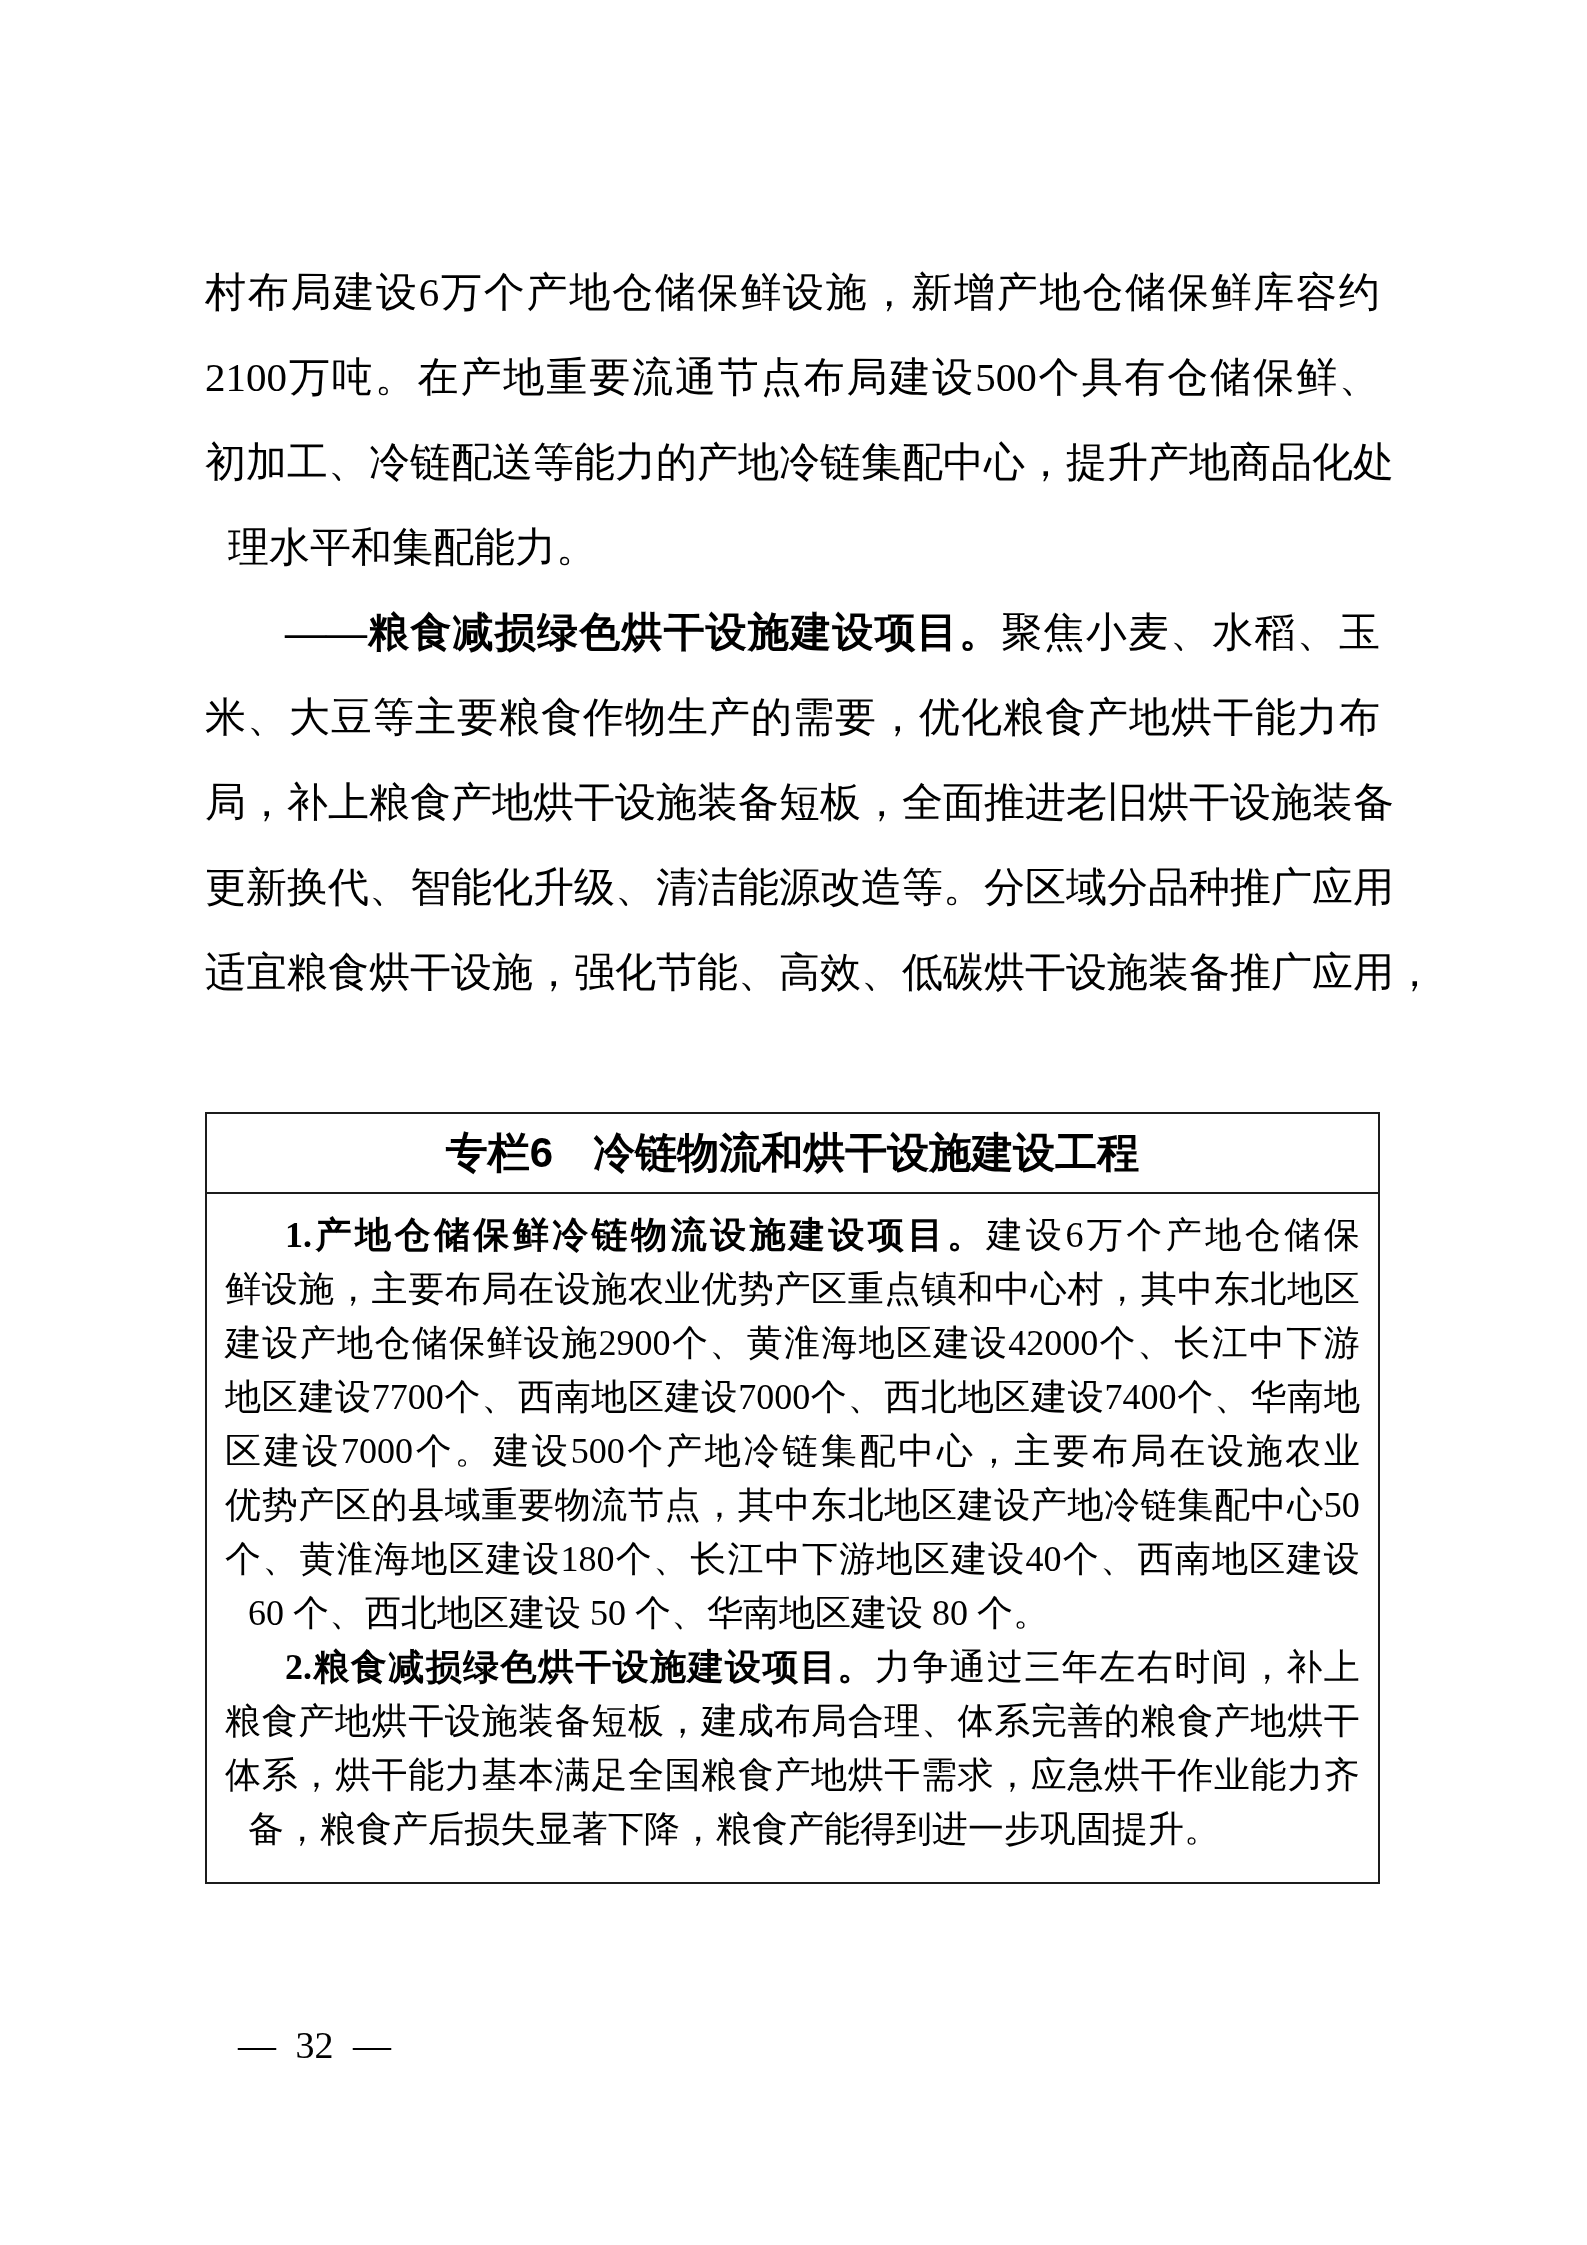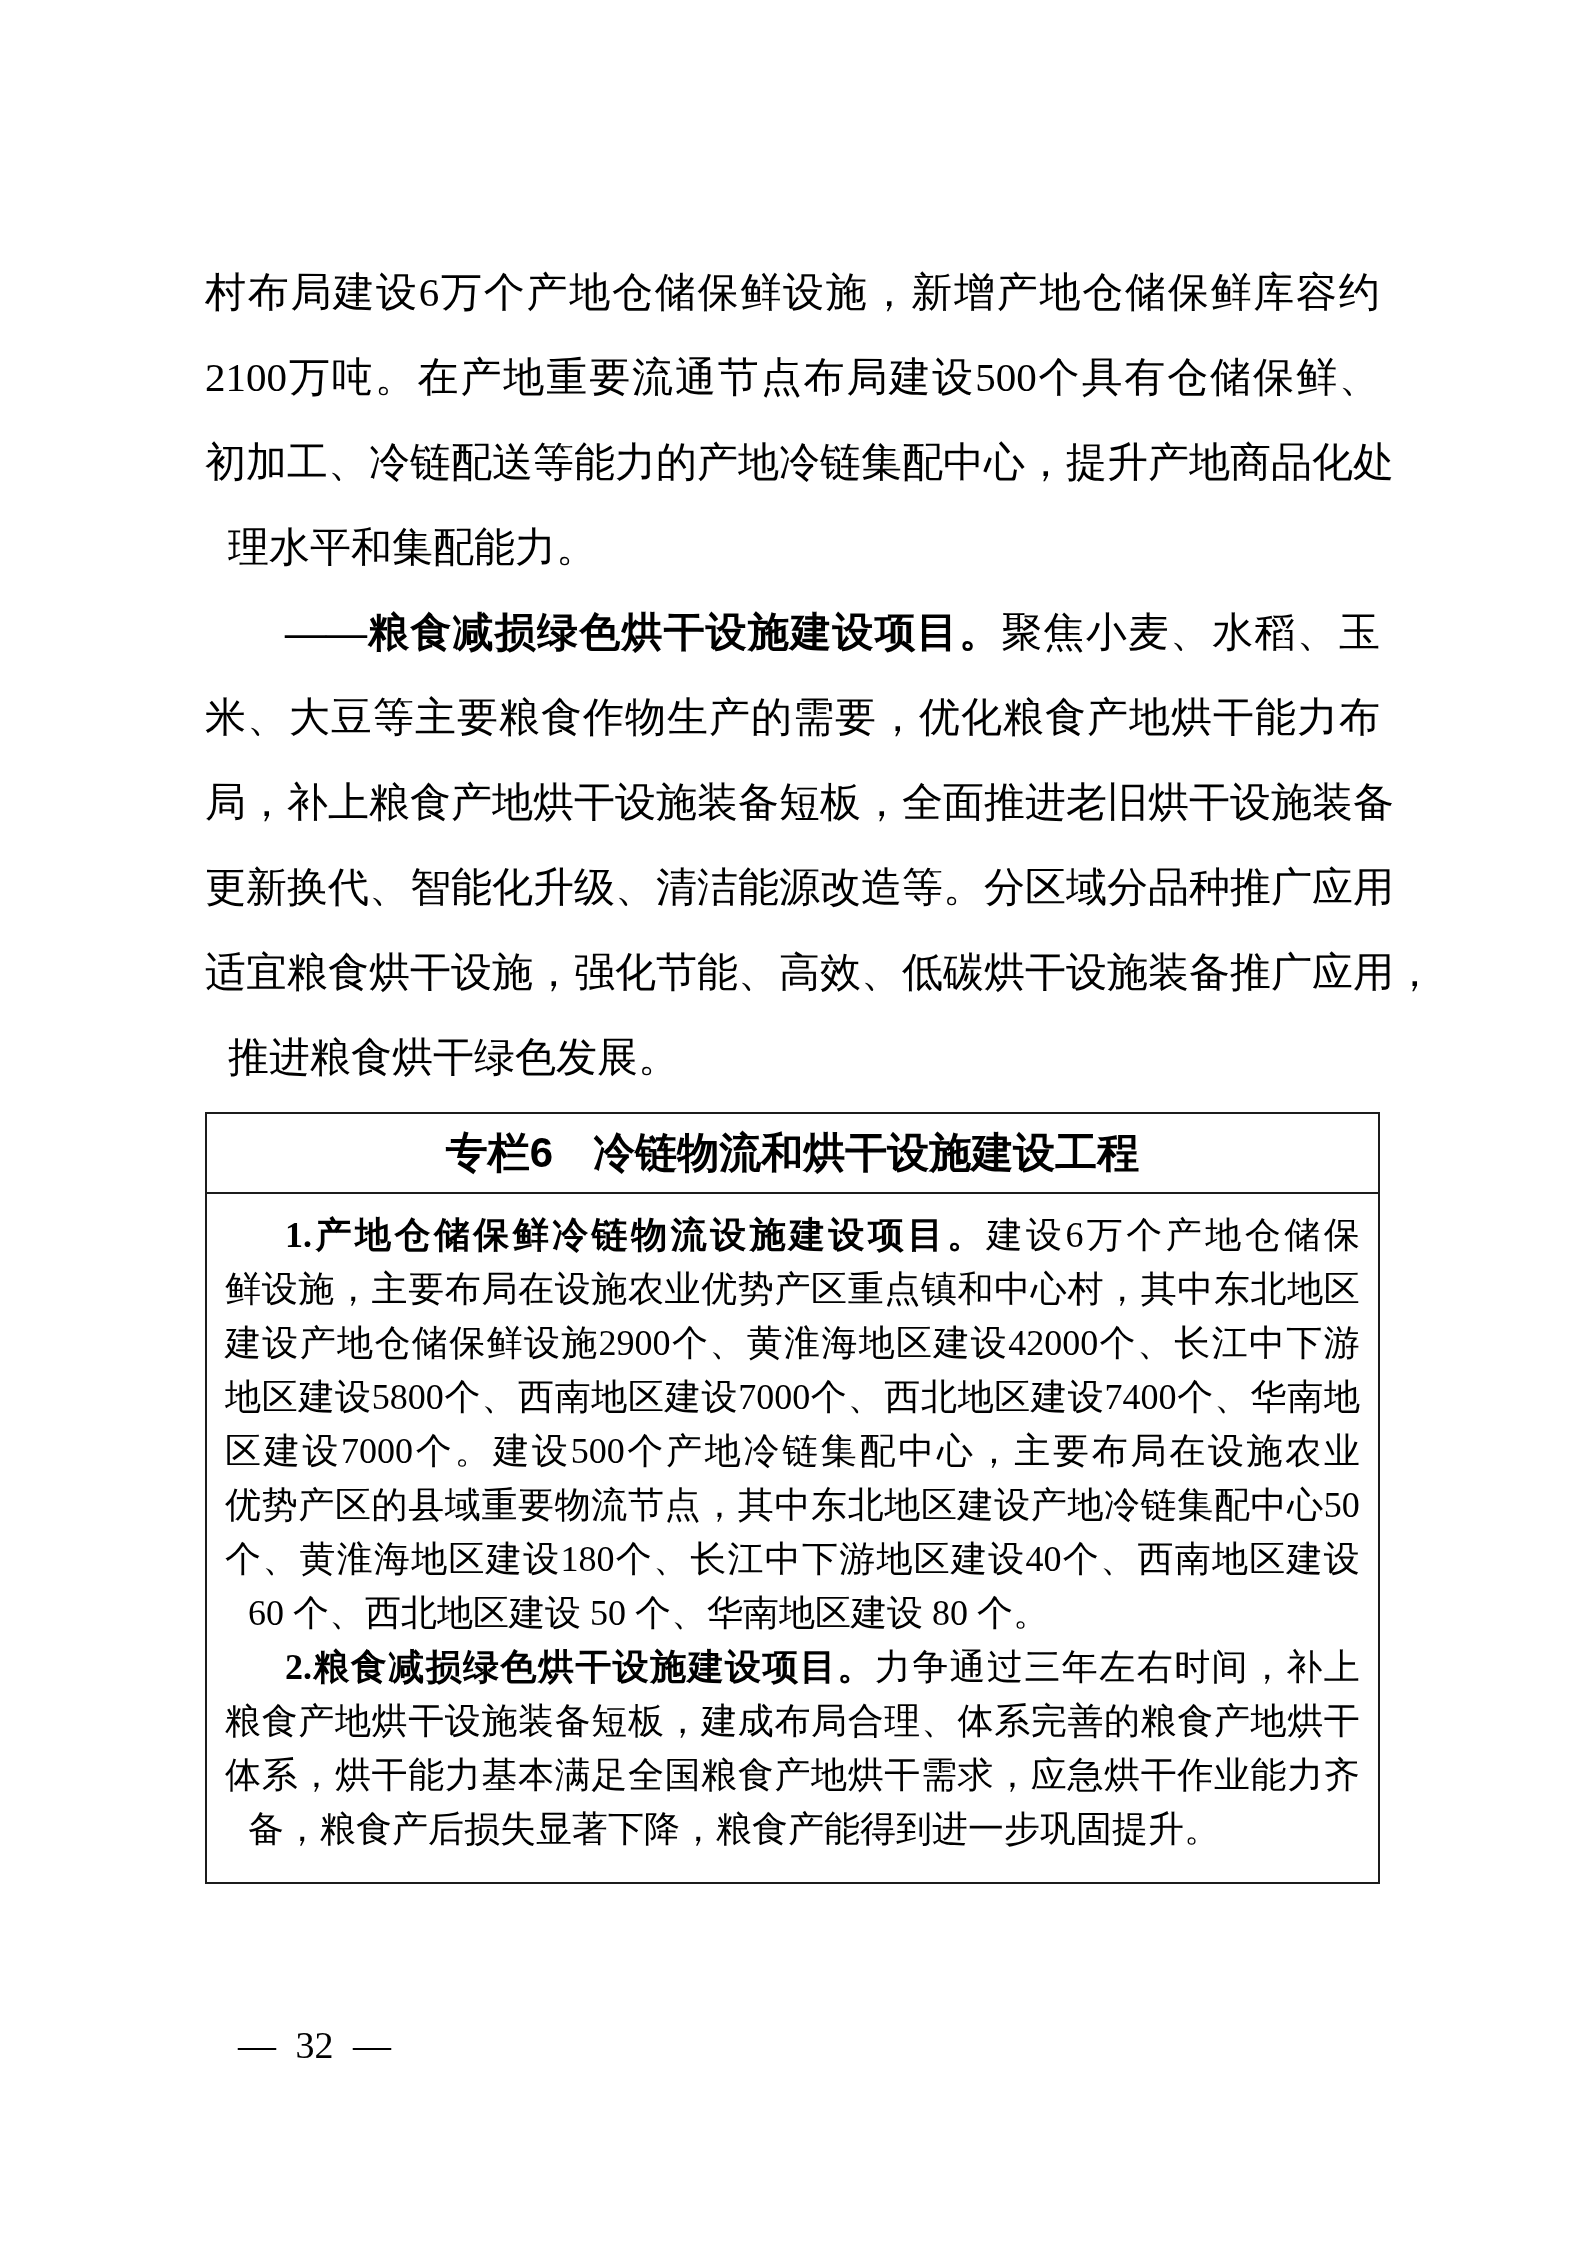--- a/index.html
+++ b/index.html
@@ -317,21 +317,20 @@
         <span>设</span>
         <span>施</span>
         <span>装</span>
         <span>备</span>
         <span>推</span>
         <span>广</span>
         <span>应</span>
         <span>用</span>
         <span>，</span>
       </div>
-      <div class="body-line plain"><span>推进粮食烘干绿色发展。</span></div>
     </div>
 
   <div class="callout">
     <div class="box-title">
       <span>专栏6</span>
       <span>冷链物流和烘干设施建设工程</span>
     </div>
     <div class="box-content" id="box-content">
         <div class="box-line just" style="padding-left: 60px;">
           <span class="b">1.</span>
@@ -424,21 +423,21 @@
           <span>江</span>
           <span>中</span>
           <span>下</span>
           <span>游</span>
         </div>
         <div class="box-line just">
           <span>地</span>
           <span>区</span>
           <span>建</span>
           <span>设</span>
-          <span>5800</span>
+          <span>7700</span>
           <span>个</span>
           <span>、</span>
           <span>西</span>
           <span>南</span>
           <span>地</span>
           <span>区</span>
           <span>建</span>
           <span>设</span>
           <span>7000</span>
           <span>个</span>

